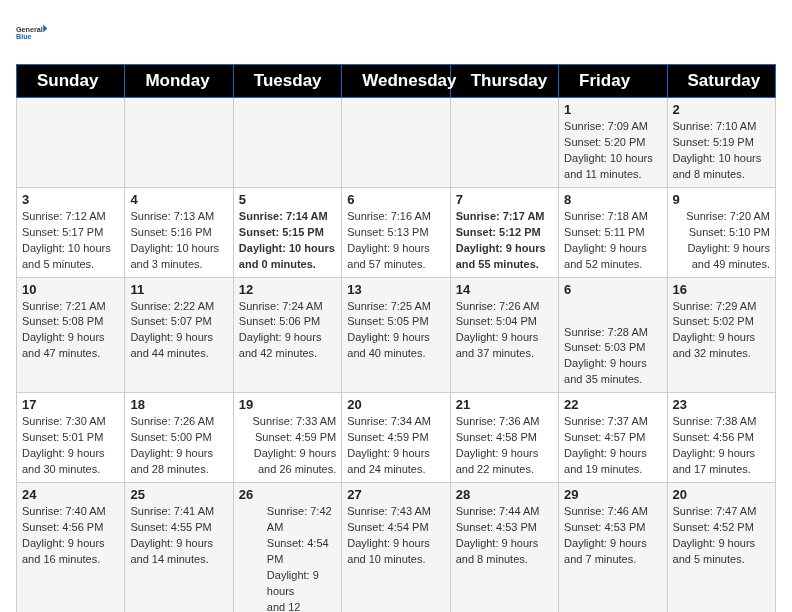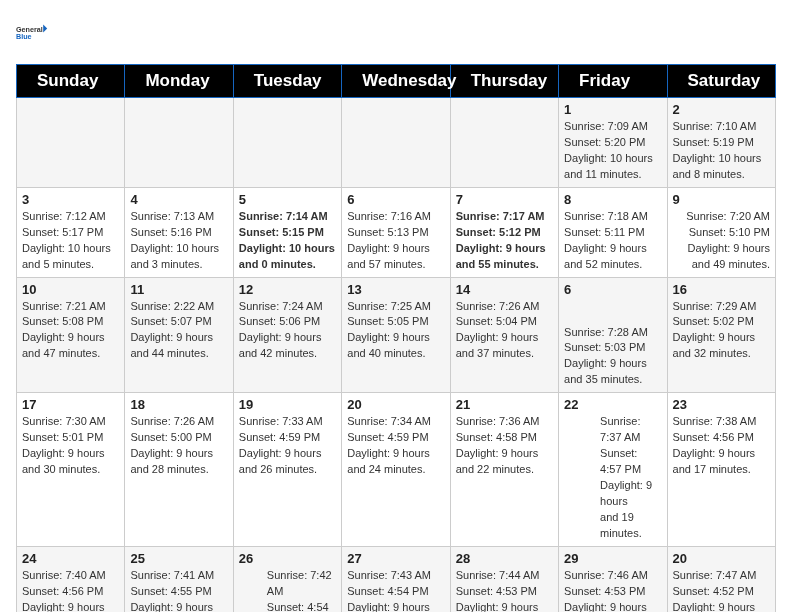--- a/index.html
+++ b/index.html
@@ -238,42 +238,42 @@
         </td>
         <td>
           <span class="day-num">18</span>
           <div class="day-info" style="white-space: pre-line;">Sunrise: 7:26 AM
 Sunset: 5:00 PM
 Daylight: 9 hours
 and 28 minutes.</div>
         </td>
         <td>
           <span class="day-num">19</span>
-          <div class="day-info" style="white-space: pre-line;">Sunrise: 7:33 AM
+          <div class="day-info" style="white-space: pre-line; text-align: right;">Sunrise: 7:33 AM
 Sunset: 4:59 PM
 Daylight: 9 hours
 and 26 minutes.</div>
         </td>
         <td>
           <span class="day-num">20</span>
           <div class="day-info" style="white-space: pre-line;">Sunrise: 7:34 AM
 Sunset: 4:59 PM
 Daylight: 9 hours
 and 24 minutes.</div>
         </td>
         <td>
           <span class="day-num">21</span>
           <div class="day-info" style="white-space: pre-line;">Sunrise: 7:36 AM
 Sunset: 4:58 PM
 Daylight: 9 hours
 and 22 minutes.</div>
         </td>
         <td>
           <span class="day-num">22</span>
-          <div class="day-info" style="white-space: pre-line; margin-left: 36px;">Sunrise: 7:37 AM
+          <div class="day-info" style="white-space: pre-line;">Sunrise: 7:37 AM
 Sunset: 4:57 PM
 Daylight: 9 hours
 and 19 minutes.</div>
         </td>
         <td>
           <span class="day-num">23</span>
           <div class="day-info" style="white-space: pre-line;">Sunrise: 7:38 AM
 Sunset: 4:56 PM
 Daylight: 9 hours
 and 17 minutes.</div>

